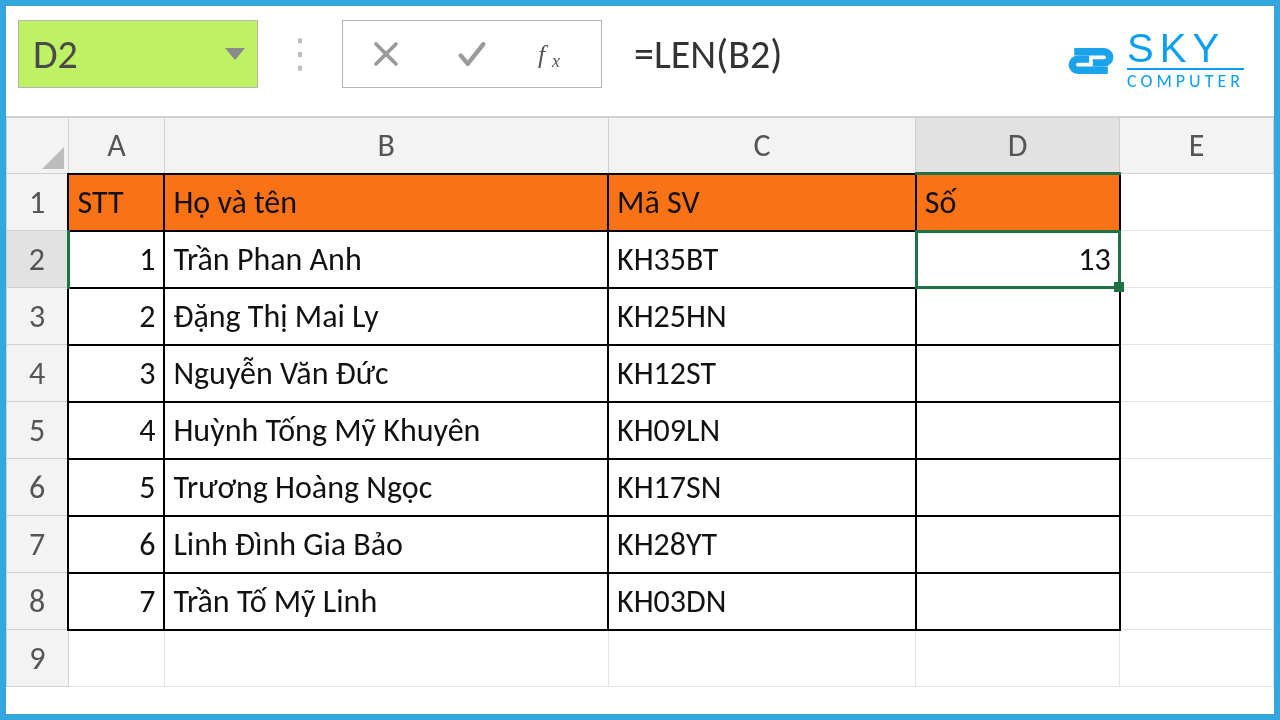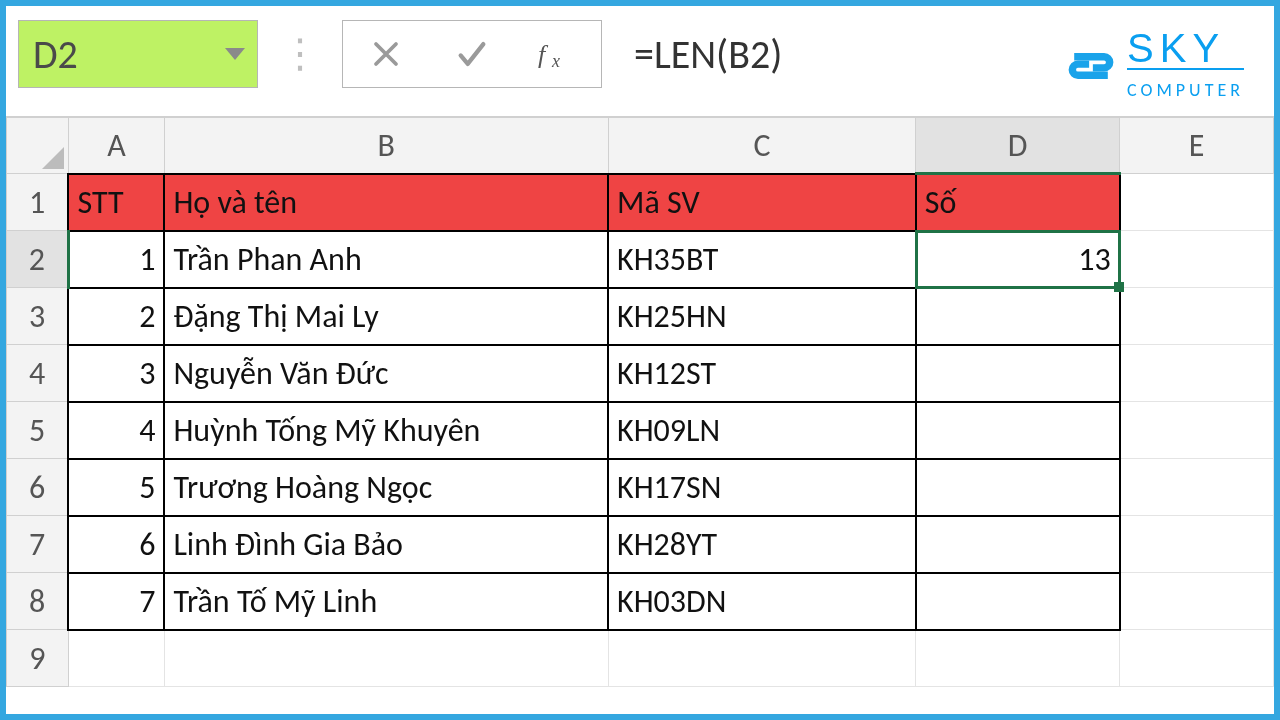--- a/index.html
+++ b/index.html
@@ -69,21 +69,21 @@
     text-align:left;
     display:flex;
     align-items:center;
     gap:8px;
   }
   .logo-mark {
     width:56px; height:56px;
     display:flex; align-items:center; justify-content:center;
   }
   .logo-text { color:#0a9ff0; font-weight:300; font-size:40px; letter-spacing:6px; line-height:0.9; font-family: "Segoe UI Light", Arial, sans-serif;}
-  .logo-sub { color:#0a9ff0; font-size:18px; letter-spacing:4px; border-top:2px solid #0a9ff0; padding-top:9px; margin-top:2px; font-weight:400;}
+  .logo-sub { color:#0a9ff0; font-size:18px; letter-spacing:4px; border-top:2px solid #0a9ff0; padding-top:0; margin-top:2px; font-weight:400;}
   
   .sheet {
     margin-top: 20px;
     border-top:1px solid #d0d0d0;
   }
   table.grid {
     border-collapse: collapse;
     table-layout: fixed;
   }
   col.cornr { width: 62px; }
@@ -118,21 +118,21 @@
   td.cell {
     border:1px solid #e4e4e4;
     height:57px;
     font-size:32px;
     padding:0 8px;
     color:#111;
     vertical-align:middle;
   }
   
   td.db { border:2px solid #000; }
-  td.hdrcell { background:#ef4444; }
+  td.hdrcell { background:#f97316; }
   td.num { text-align:right; }
   
   td.active {
     outline:3px solid #1f7246;
     outline-offset:-2px;
     position:relative;
   }
   td.active::after{
     content:"";
     position:absolute;

